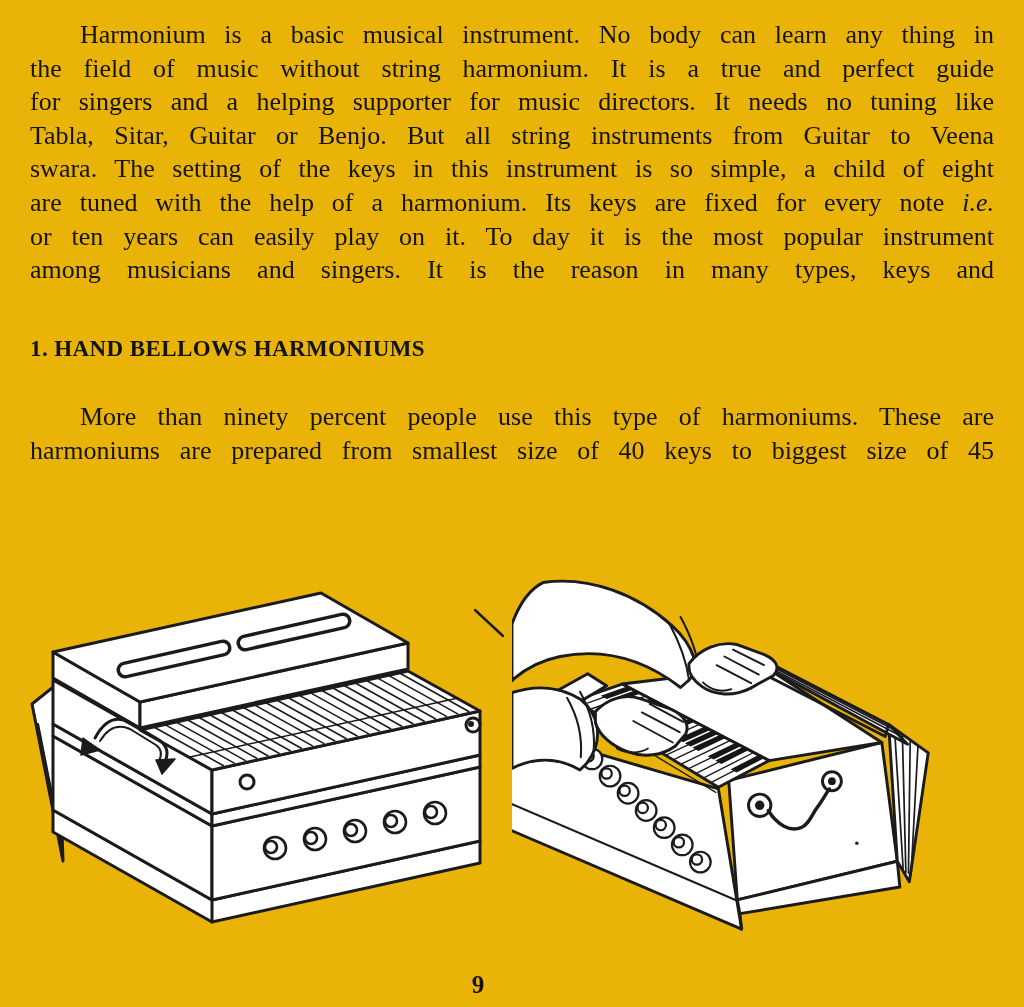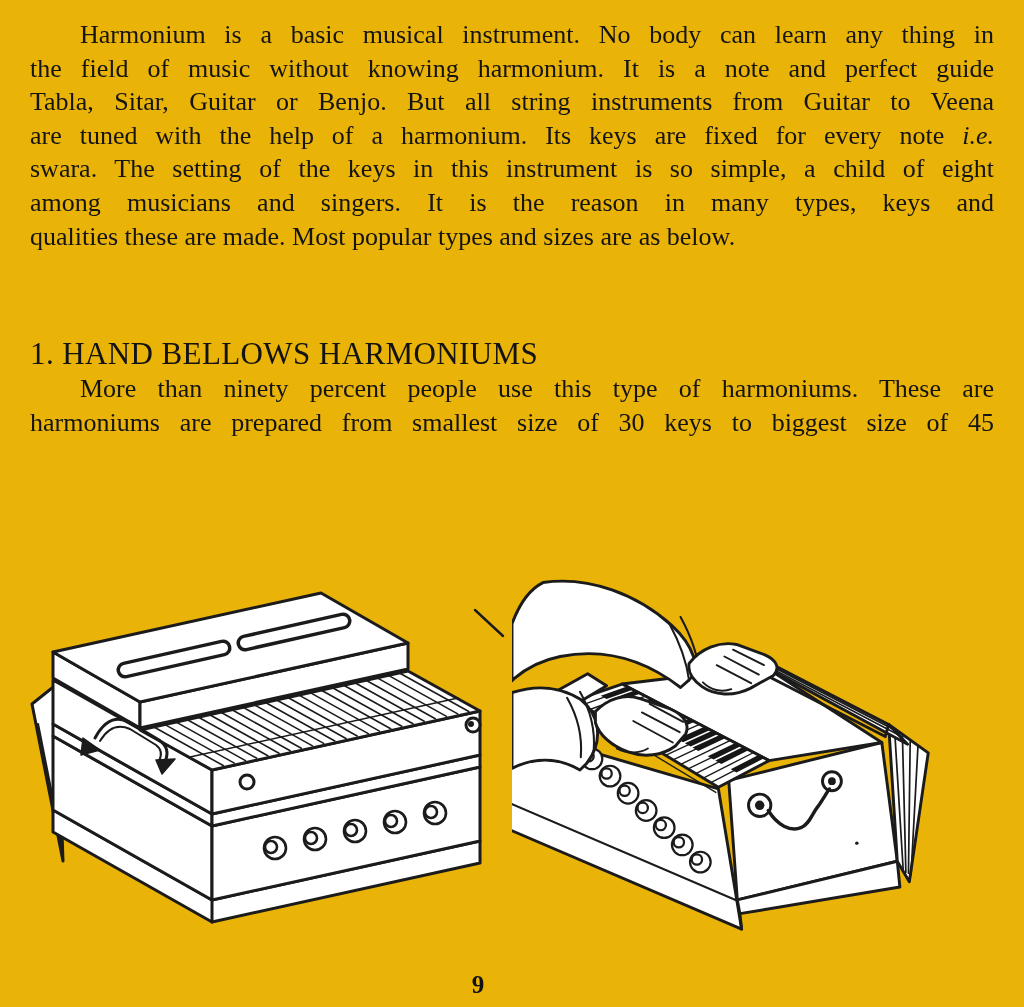--- a/index.html
+++ b/index.html
@@ -13,52 +13,53 @@
   .line{
     font-size:26px;line-height:33.6px;height:33.6px;
     text-align:justify;text-align-last:justify;
     overflow:hidden;white-space:normal;
     color:#141414;
   }
   .line.first{text-indent:50px;}
   .line.last{text-align-last:left;}
   .heading{
     position:absolute;left:30px;top:336px;width:964px;
-    font-size:31px;font-weight:normal;letter-spacing:0.4px;
+    font-size:23px;font-weight:bold;letter-spacing:0.4px;
     color:#131313;
   }
   .pagenum{
     position:absolute;left:30px;top:971px;width:896px;
     text-align:center;font-size:25px;font-weight:bold;color:#111;
   }
   .fig{position:absolute;}
   #fig-left-svg{width:480px;height:375px;}
   #fig-right-svg{width:430px;height:366px;}
   svg{display:block;}
 </style>
 </head>
 <body>
 
 <div class="page">
 
   <div class="textblock" style="top:18px;">
       <div class="line first">Harmonium is a basic musical instrument. No body can learn any thing in</div>
-      <div class="line">the field of music without knowing harmonium. It is a note and perfect guide</div>
+      <div class="line">the field of music without string harmonium. It is a true and perfect guide</div>
+      <div class="line">for singers and a helping supporter for music directors. It needs no tuning like</div>
       <div class="line">Tabla, Sitar, Guitar or Benjo. But all string instruments from Guitar to Veena</div>
+      <div class="line">swara. The setting of the keys in this instrument is so simple, a child of eight</div>
       <div class="line">are tuned with the help of a harmonium. Its keys are fixed for every note <i>i.e.</i></div>
-      <div class="line">swara. The setting of the keys in this instrument is so simple, a child of eight</div>
+      <div class="line">or ten years can easily play on it. To day it is the most popular instrument</div>
       <div class="line">among musicians and singers. It is the reason in many types, keys and</div>
-      <div class="line last">qualities these are made. Most popular types and sizes are as below.</div>
     </div>
 
   <div class="heading">1. HAND BELLOWS HARMONIUMS</div>
 
-  <div class="textblock" style="top:372px;">
+  <div class="textblock" style="top:400px;">
       <div class="line first">More than ninety percent people use this type of harmoniums. These are</div>
-      <div class="line">harmoniums are prepared from smallest size of 30 keys to biggest size of 45</div>
+      <div class="line">harmoniums are prepared from smallest size of 40 keys to biggest size of 45</div>
     </div>
 
   <div class="fig" style="left:25px;top:570px;">
     <svg id="fig-left-svg" viewBox="0 0 480 375" xmlns="http://www.w3.org/2000/svg">
       <g stroke="#1b1b1b" stroke-width="3" fill="#ffffff" stroke-linejoin="round" stroke-linecap="round">
 
         <g>
           <path d="M32,114 L7,134 L38,291 Z"></path>
           <path d="M13,154 L36,270 M20,196 L37,278" fill="none" stroke-width="2.2"></path>
         </g>

